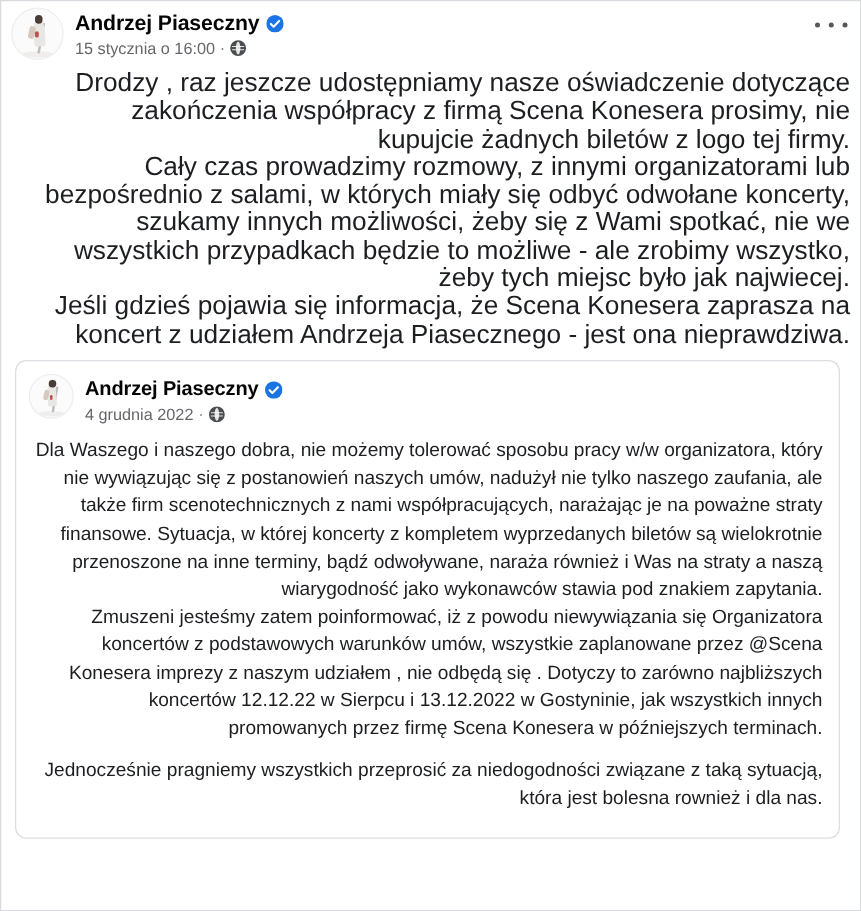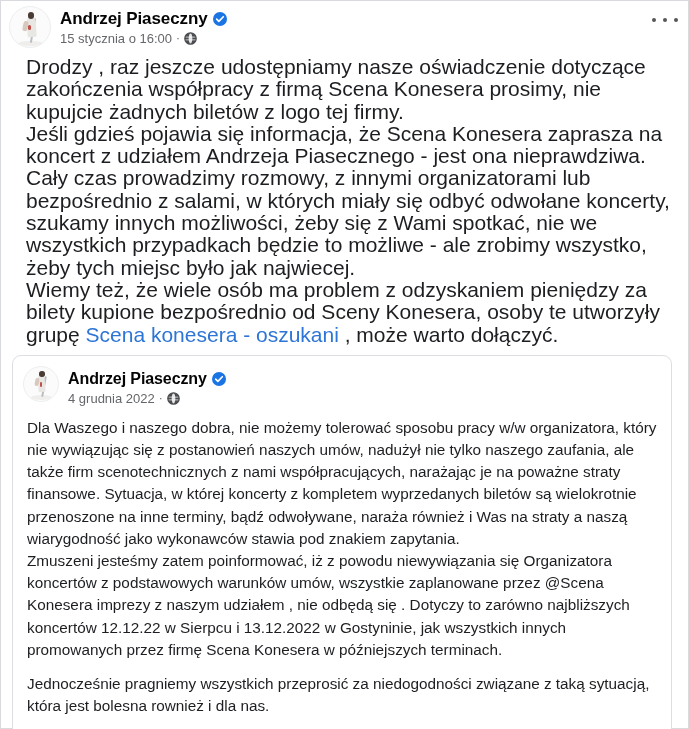--- a/index.html
+++ b/index.html
@@ -15,20 +15,21 @@
     overflow: hidden;
   }
 
   .page {
     position: relative;
     width: 689px;
     height: 729px;
     background: #ffffff;
     box-sizing: border-box;
     border: 1px solid #d8dade;
+    text-align: right;
   }
 
   
   .post-header {
     display: flex;
     align-items: flex-start;
     padding: 5px 10px 0 8px;
     position: relative;
   }
   .avatar {
@@ -256,23 +257,22 @@
 
     <div class="menu-dots">
       <span></span>
       <span></span>
       <span></span>
     </div>
   </div>
 
   <div class="post-body">
     <p class="para">Drodzy , raz jeszcze udostępniamy nasze oświadczenie dotyczące zakończenia współpracy z firmą Scena Konesera prosimy, nie kupujcie żadnych biletów z logo tej firmy.</p>
+    <p class="para">Cały czas prowadzimy rozmowy, z innymi organizatorami lub bezpośrednio z salami, w których miały się odbyć odwołane koncerty, szukamy innych możliwości, żeby się z Wami spotkać, nie we wszystkich przypadkach będzie to możliwe - ale zrobimy wszystko, żeby tych miejsc było jak najwiecej.</p>
     <p class="para">Jeśli gdzieś pojawia się informacja, że Scena Konesera zaprasza na koncert z udziałem Andrzeja Piasecznego - jest ona nieprawdziwa.</p>
-    <p class="para">Cały czas prowadzimy rozmowy, z innymi organizatorami lub bezpośrednio z salami, w których miały się odbyć odwołane koncerty, szukamy innych możliwości, żeby się z Wami spotkać, nie we wszystkich przypadkach będzie to możliwe - ale zrobimy wszystko, żeby tych miejsc było jak najwiecej.</p>
-    <p class="para"><span>Wiemy też, że wiele osób ma problem z odzyskaniem pieniędzy za bilety kupione bezpośrednio od Sceny Konesera, osoby te utworzyły grupę </span><span class="link">Scena konesera - oszukani</span><span> , może warto dołączyć.</span></p>
   </div>
 
   <div class="shared-card">
 
     <div class="shared-header">
       <div class="avatar small">
         <div class="av-shadow"></div>
         <div class="av-stand"></div>
         <div class="av-body"></div>
         <div class="av-arm"></div>

